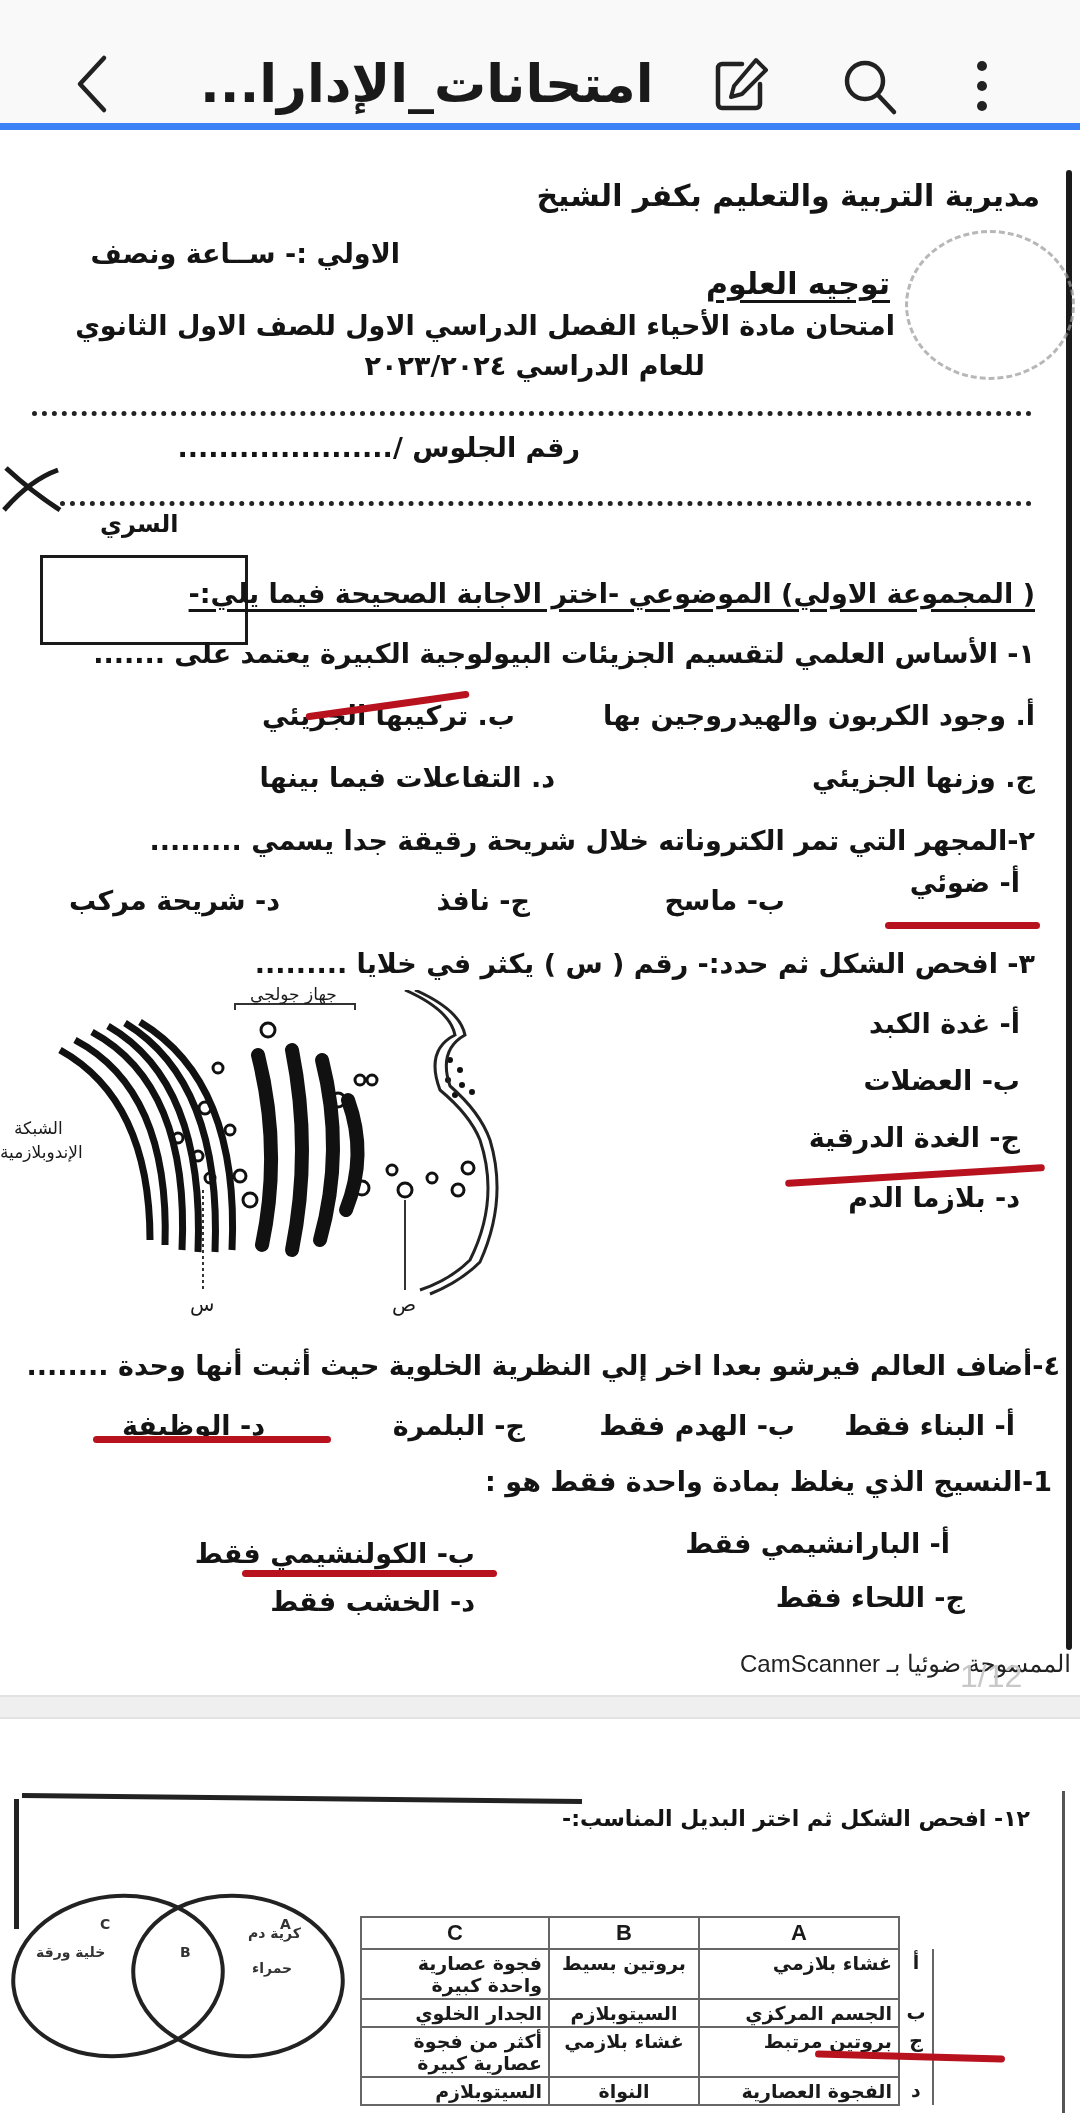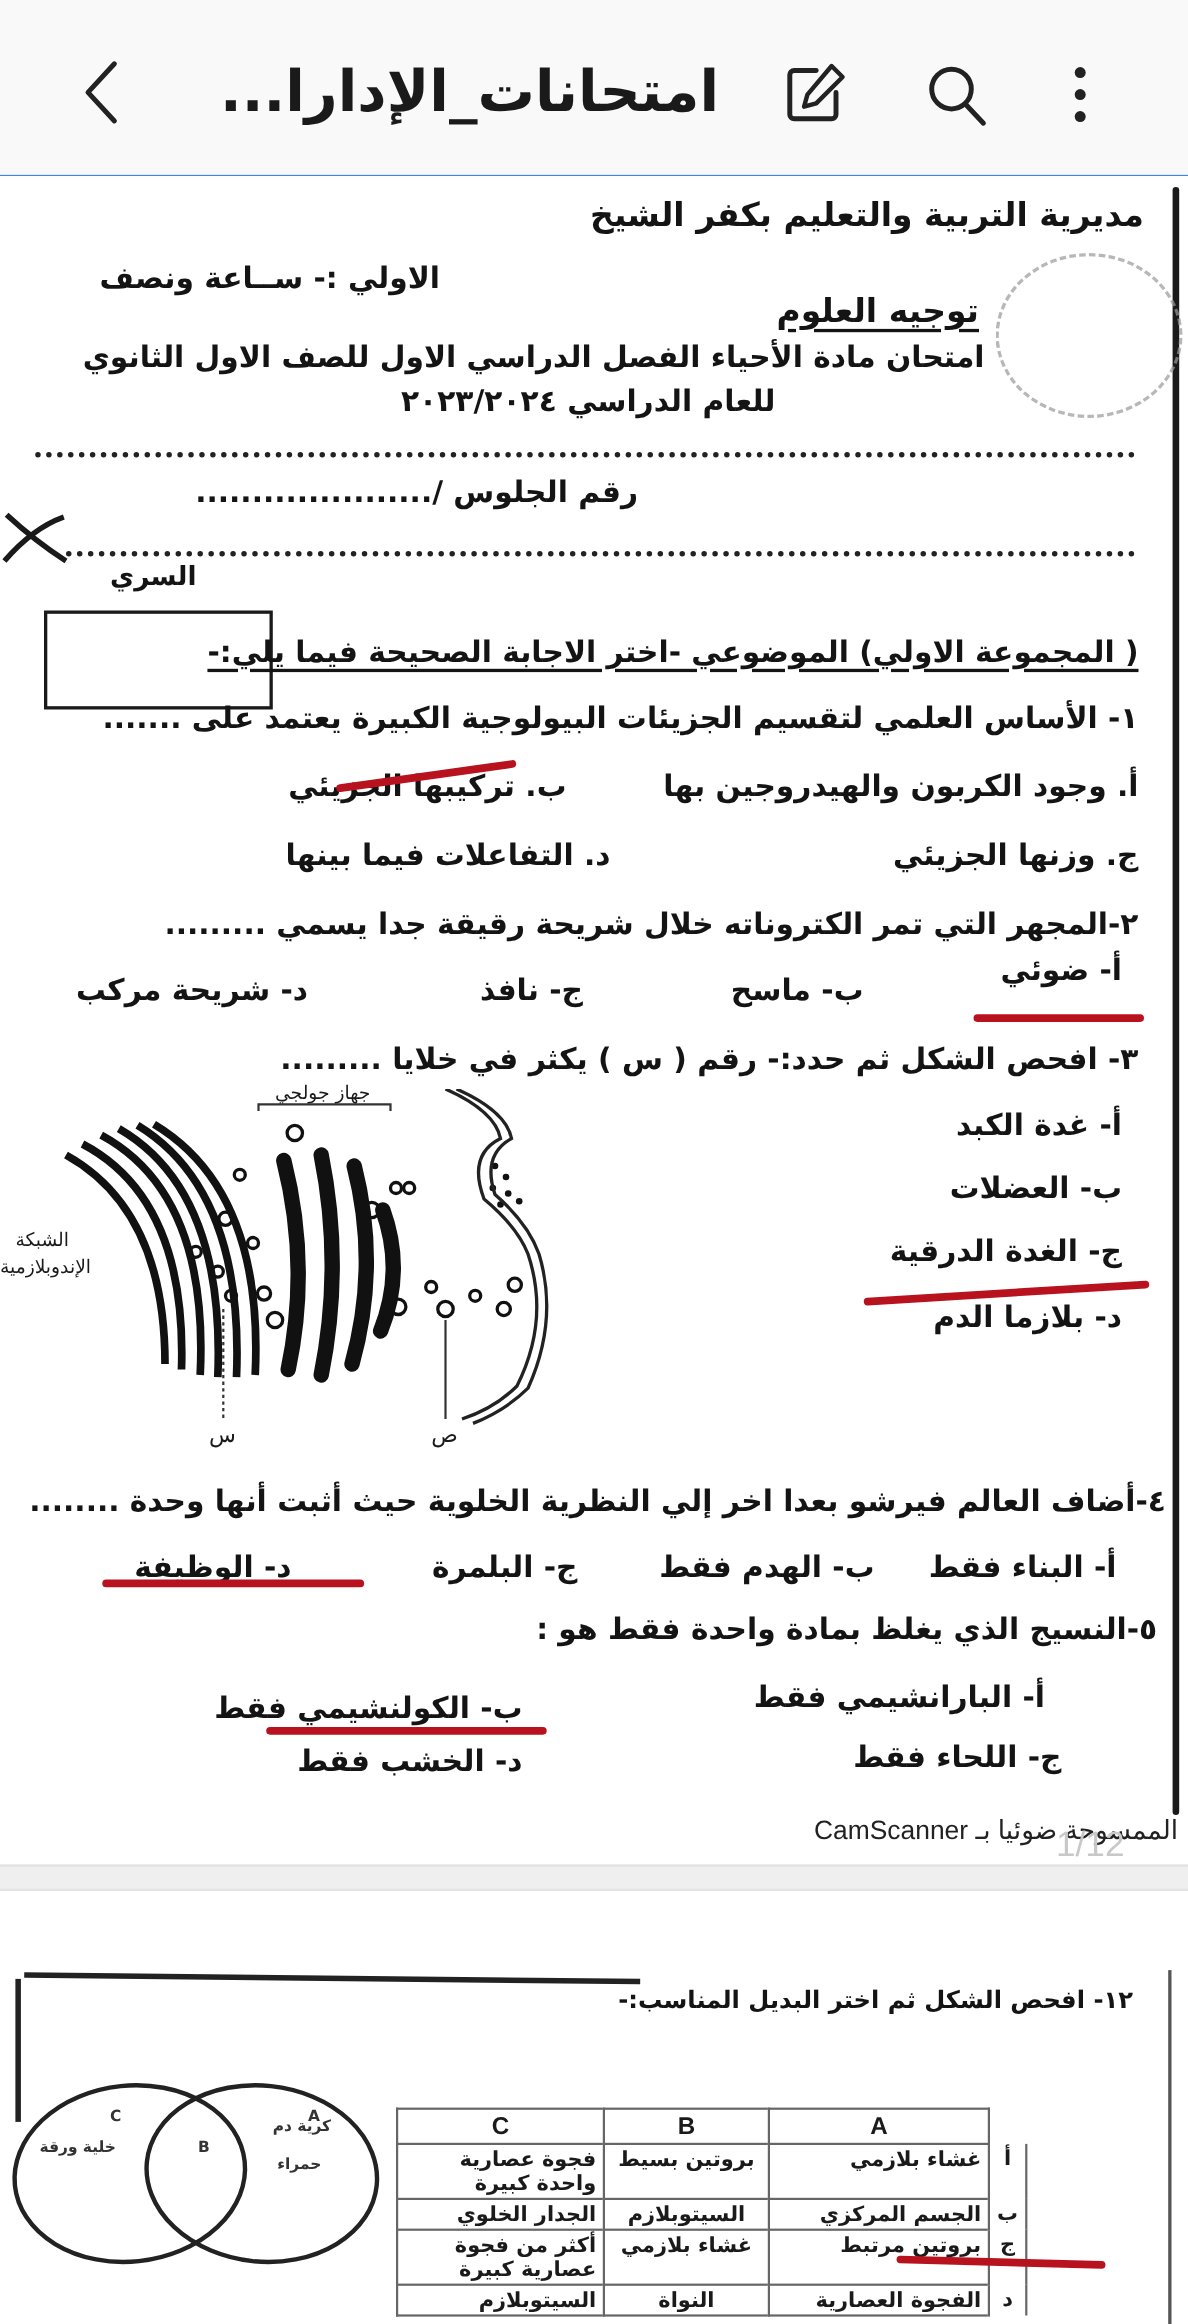--- a/index.html
+++ b/index.html
@@ -1,20 +1,20 @@
 <!DOCTYPE html>
 <html><head>
 <meta charset="utf-8">
 <style>
   * { box-sizing: border-box; margin: 0; padding: 0; }
   html, body { width: 1080px; height: 2113px; overflow: hidden; background: #ffffff; }
   body { font-family: "DejaVu Sans", sans-serif; color: #111; position: relative; }
 
   
-  .appbar { position: absolute; left: 0; top: 0; width: 1080px; height: 160px; background: #f9f9f9; border-bottom: 1px solid #3b82f6; }
+  .appbar { position: absolute; left: 0; top: 0; width: 1080px; height: 130px; background: #f9f9f9; border-bottom: 7px solid #3b82f6; }
   .appbar .back { position: absolute; left: 70px; top: 52px; width: 50px; height: 64px; cursor: pointer; }
   .appbar .title { position: absolute; left: 200px; top: 44px; width: 480px; height: 80px; font-family: "DejaVu Sans", sans-serif; font-weight: bold; font-size: 52px; line-height: 80px; direction: rtl; text-align: left; white-space: nowrap; overflow: hidden; color: #1a1a1a; }
   .appbar .edit { position: absolute; left: 712px; top: 56px; width: 58px; height: 58px; cursor: pointer; }
   .appbar .search { position: absolute; left: 840px; top: 56px; width: 60px; height: 60px; cursor: pointer; }
   .appbar .more { position: absolute; left: 970px; top: 56px; width: 24px; height: 60px; cursor: pointer; }
 
   
   .page1 { position: absolute; left: 0; top: 170px; width: 1080px; height: 1520px; background: #ffffff; overflow: hidden; }
   .page1 .rightborder { position: absolute; left: 1066px; top: 0; width: 6px; height: 1480px; background: #1a1a1a; border-radius: 3px; }
   .doc-text { position: absolute; direction: rtl; font-family: "DejaVu Sans", sans-serif; font-weight: bold; color: #141414; white-space: nowrap; }
@@ -191,21 +191,21 @@
   <div class="redline" style="left:785px; top:1002px; width:260px; transform:rotate(-3.5deg);"></div>
   <div class="doc-text opt" style="right:60px; top:1012px;">د- بلازما الدم</div>
 
   <div class="doc-text q" style="right:20px; top:1180px;">٤-أضاف العالم فيرشو بعدا اخر إلي النظرية الخلوية حيث أثبت أنها وحدة ........</div>
   <div class="doc-text opt" style="right:65px; top:1240px;">أ- البناء فقط</div>
   <div class="doc-text opt" style="right:285px; top:1240px;">ب- الهدم فقط</div>
   <div class="doc-text opt" style="right:555px; top:1240px;">ج- البلمرة</div>
   <div class="doc-text opt" style="right:815px; top:1240px;">د- الوظيفة</div>
   <div class="redline" style="left:93px; top:1266px; width:238px;"></div>
 
-  <div class="doc-text q" style="right:28px; top:1296px;">٥-النسيج الذي يغلظ بمادة واحدة فقط هو :</div>
+  <div class="doc-text q" style="right:28px; top:1296px;">1-النسيج الذي يغلظ بمادة واحدة فقط هو :</div>
   <div class="doc-text opt" style="right:130px; top:1358px;margin-left:24px;">أ- البارانشيمي فقط</div>
   <div class="doc-text opt" style="right:605px; top:1368px;">ب- الكولنشيمي فقط</div>
   <div class="redline" style="left:242px; top:1400px; width:255px;"></div>
   <div class="doc-text opt" style="right:115px; top:1412px;">ج- اللحاء فقط</div>
   <div class="doc-text opt" style="right:605px; top:1416px;">د- الخشب فقط</div>
 
   <div class="footer-cam">الممسوحة ضوئيا بـ CamScanner</div>
   <div class="pagenum">1/12</div>
 </div>
 

